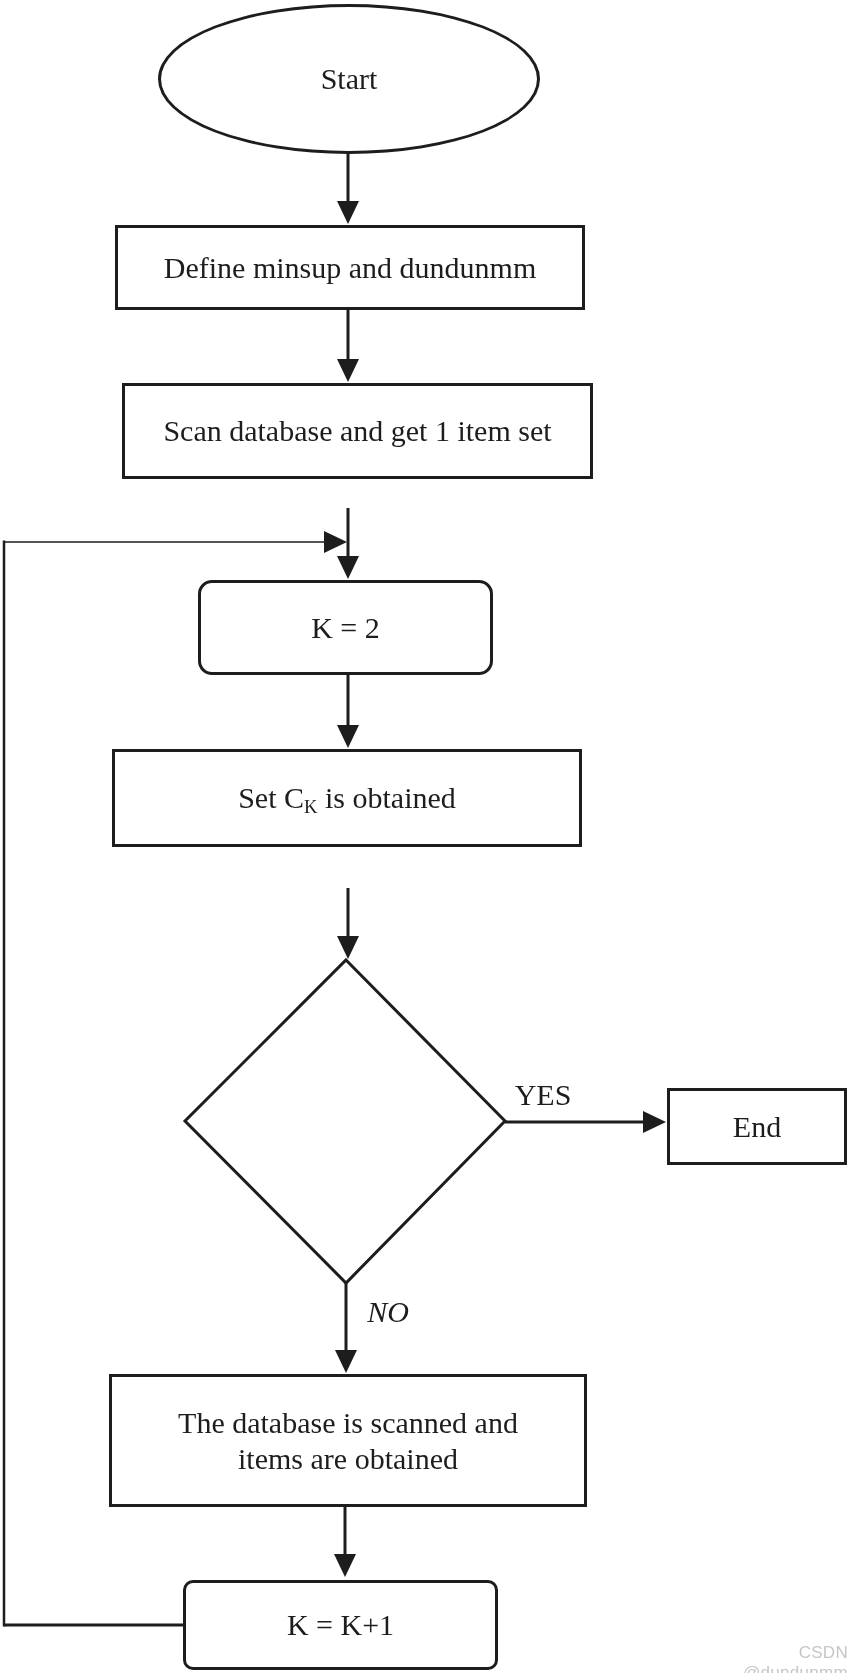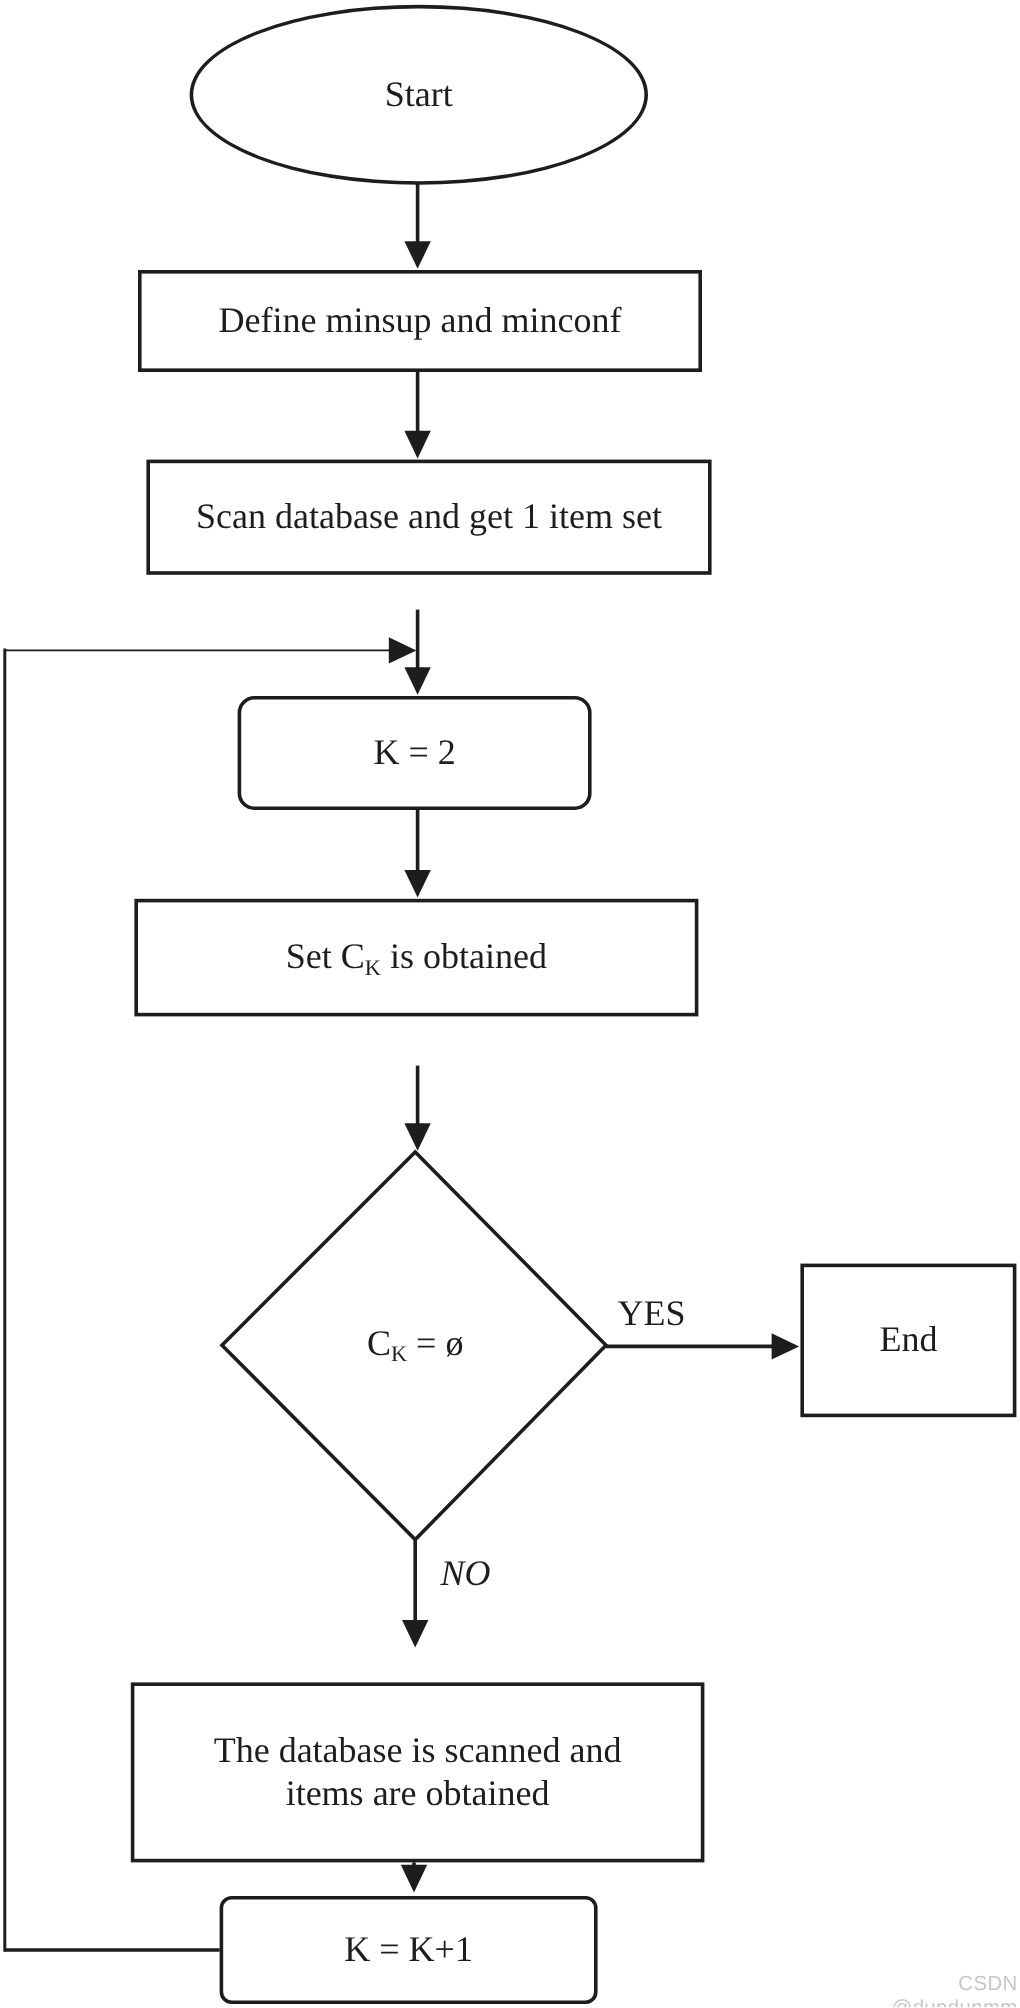--- a/index.html
+++ b/index.html
@@ -91,48 +91,45 @@
 
     <line x1="345" y1="1495" x2="345" y2="1556" stroke="#1d1d1d" stroke-width="3"></line>
     <polygon points="345,1577 334,1554 356,1554" fill="#1d1d1d"></polygon>
   </svg>
 
   <div class="node terminator" style="left:158px; top:4px; width:382px; height:150px;">
     <span>Start</span>
   </div>
 
   <div class="node" style="left:115px; top:225px; width:470px; height:85px;">
-    <span>Define minsup and minconf</span>
+    <span>Define minsup and dundunmm</span>
   </div>
 
   <div class="node" style="left:122px; top:383px; width:471px; height:96px;">
     <span>Scan database and get 1 item set</span>
   </div>
 
   <div class="node" style="left:198px; top:580px; width:295px; height:95px;border-radius:14px;">
     <span>K = 2</span>
   </div>
 
   <div class="node" style="left:112px; top:749px; width:470px; height:98px;">
     <span><span>Set C</span><span class="sub">K</span><span> is obtained</span></span>
   </div>
 
-  <div class="plain-label" style="left:246px; top:1104px; width:200px;">
-    <span>C</span><span class="sub">K</span><span> = ø</span>
-  </div>
 
   <div class="plain-label" style="left:493px; top:1079px; width:100px;">YES</div>
 
   <div class="plain-label" style="left:338px; top:1296px; width:100px;font-style:italic;">NO</div>
 
-  <div class="node" style="left:667px; top:1053px; width:180px; height:128px;text-align:right;">
+  <div class="node" style="left:667px; top:1088px; width:180px; height:77px;text-align:right;">
     <span>End</span>
   </div>
 
-  <div class="node" style="left:109px; top:1374px; width:478px; height:150px;margin-top:28px;">
+  <div class="node" style="left:109px; top:1374px; width:478px; height:133px;">
     <span>
       <span style="display:block;">The database is scanned and</span>
       <span style="display:block;">items are obtained</span>
     </span>
   </div>
 
   <div class="node" style="left:183px; top:1580px; width:315px; height:90px;border-radius:10px;">
     <span>K = K+1</span>
   </div>
 

